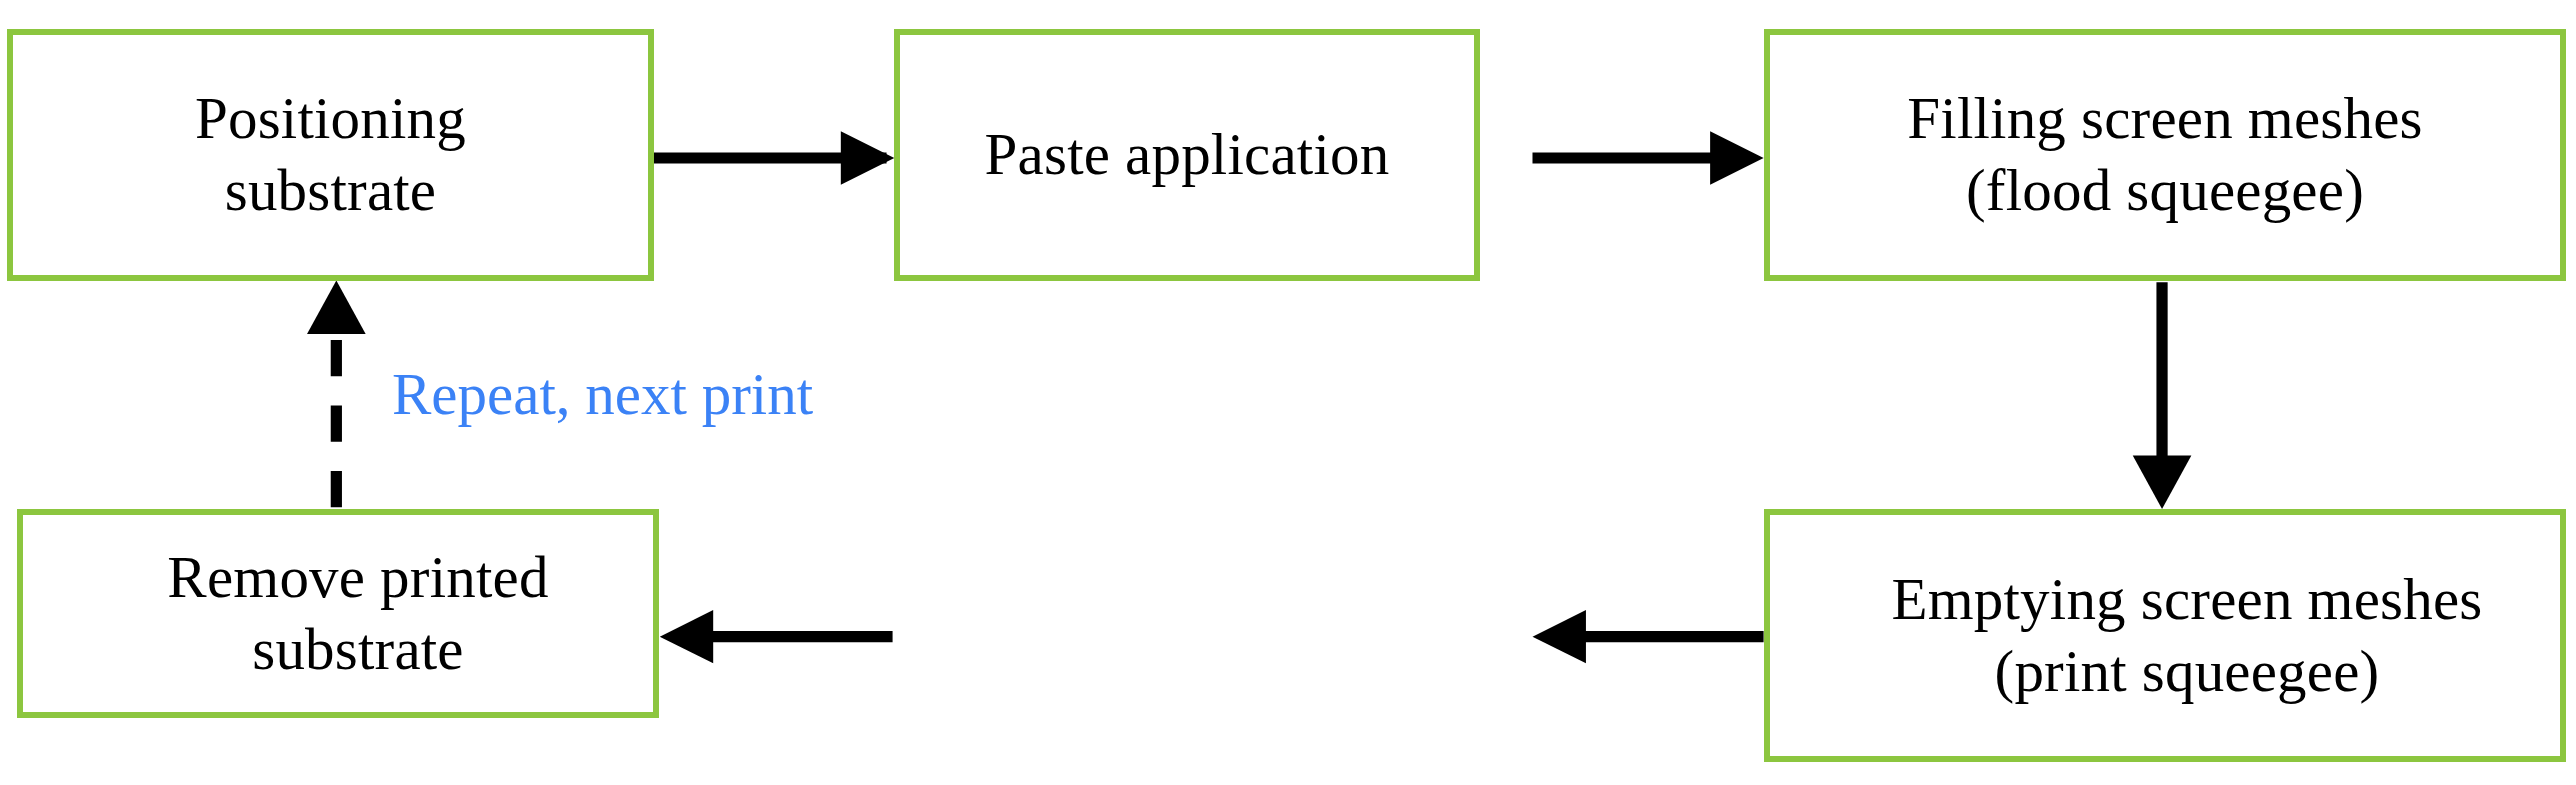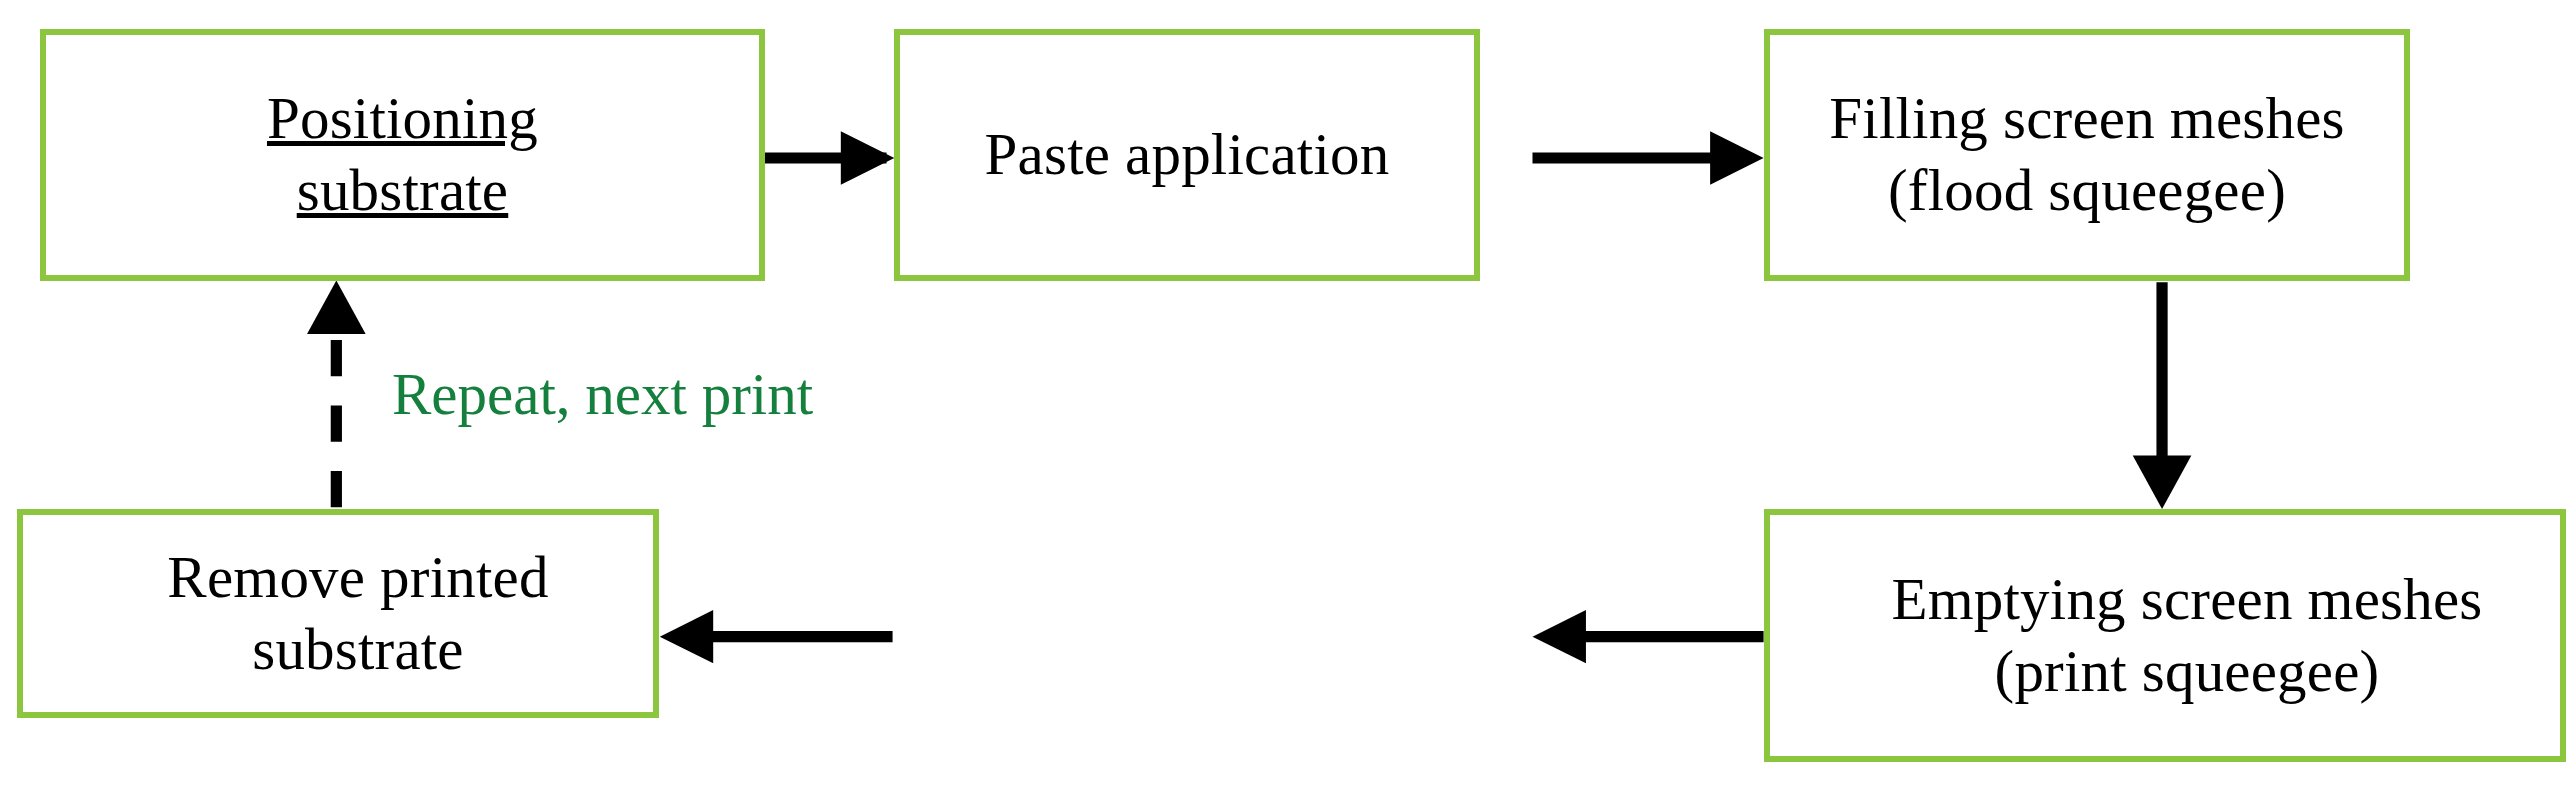--- a/index.html
+++ b/index.html
@@ -31,44 +31,44 @@
   }
   .node-label {
     color: #000000;
     font-size: 59px;
     line-height: 1.22;
     letter-spacing: 0.2px;
     padding: 0 12px;
     white-space: pre-line;
   }
   
-  #node-positioning-substrate { left: 40px;   top: 28.5px;  width: 725px; height: 252px; text-decoration: underline; }
+  #node-positioning-substrate { left: 7px;   top: 28.5px;  width: 647px; height: 252px; }
   #node-paste-application     { left: 894px; top: 28.5px;  width: 586px; height: 252px; }
-  #node-filling-screen-meshes { left: 1764px; top: 28.5px;  width: 646px; height: 252px; }
+  #node-filling-screen-meshes { left: 1764px; top: 28.5px;  width: 802px; height: 252px; }
   #node-remove-printed-substrate { left: 17px;   top: 509px; width: 642px; height: 209px; padding-left: 40px; }
   #node-screen-detachment        { left: 893px; top: 509px; width: 642px; height: 253px; }
   #node-emptying-screen-meshes   { left: 1764px; top: 509px; width: 802px; height: 253px; padding-left: 44px; }
 
   
   #connectors {
     position: absolute;
     left: 0; top: 0;
     width: 2576px;
     height: 786px;
     z-index: 2;
     pointer-events: none;
   }
 
   
   #loop-caption {
     position: absolute;
     left: 392px;
     top: 362px;
     z-index: 4;
-    color: #15803d;
+    color: #3b82f6;
     font-size: 59px;
     line-height: 1.1;
     white-space: nowrap;
   }
 </style>
 </head>
 <body>
 
 <div id="canvas">
 

